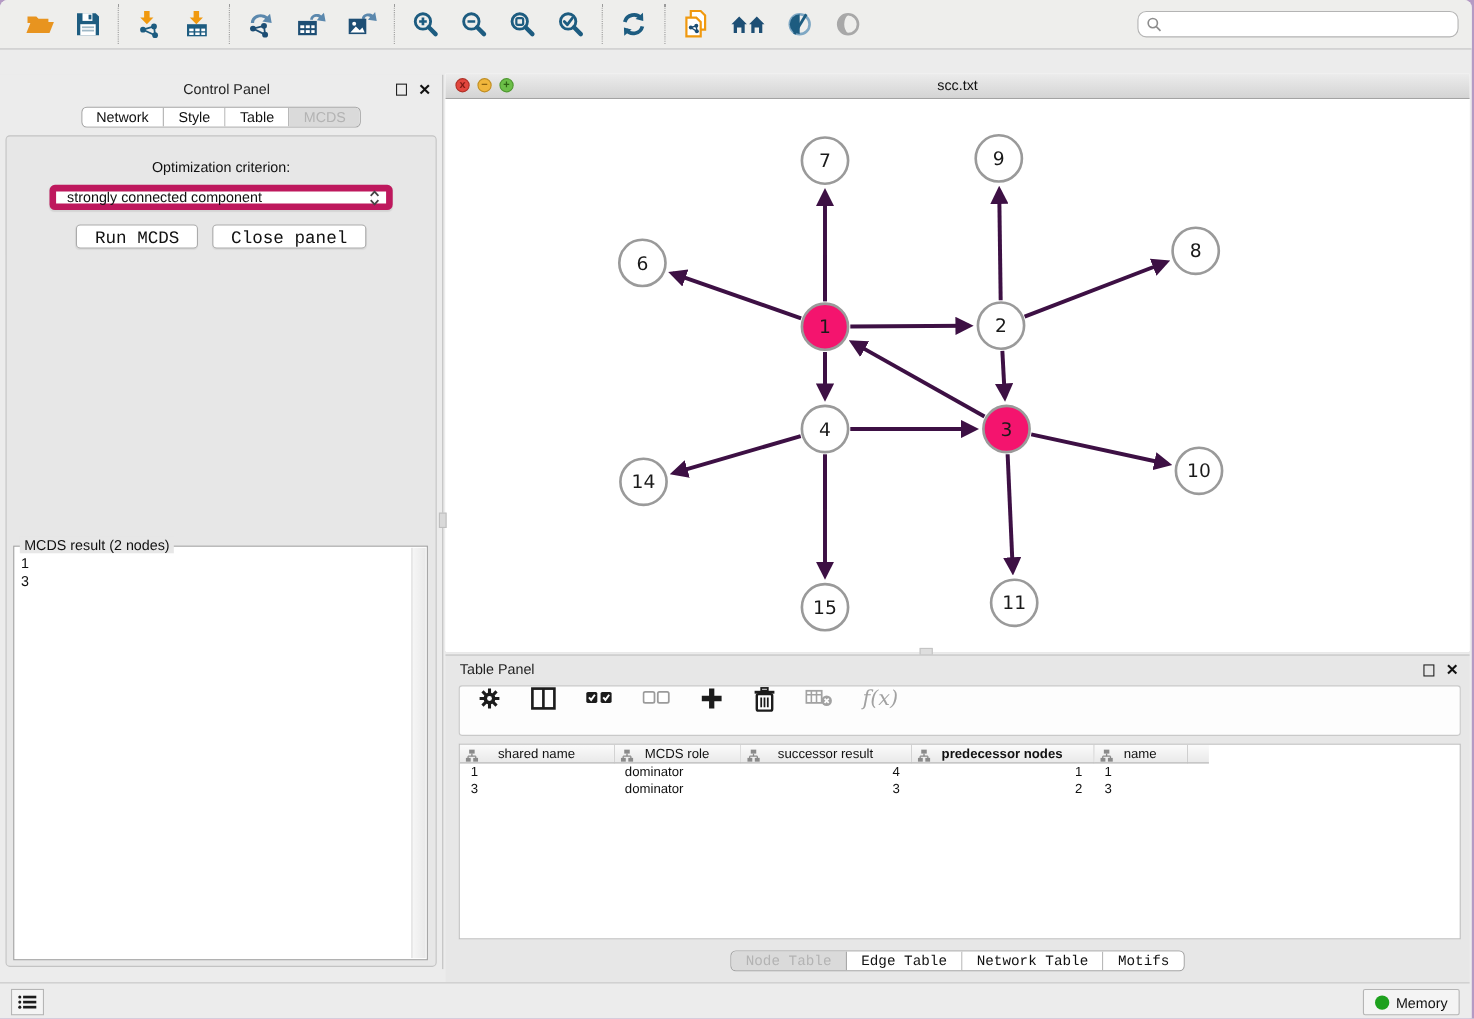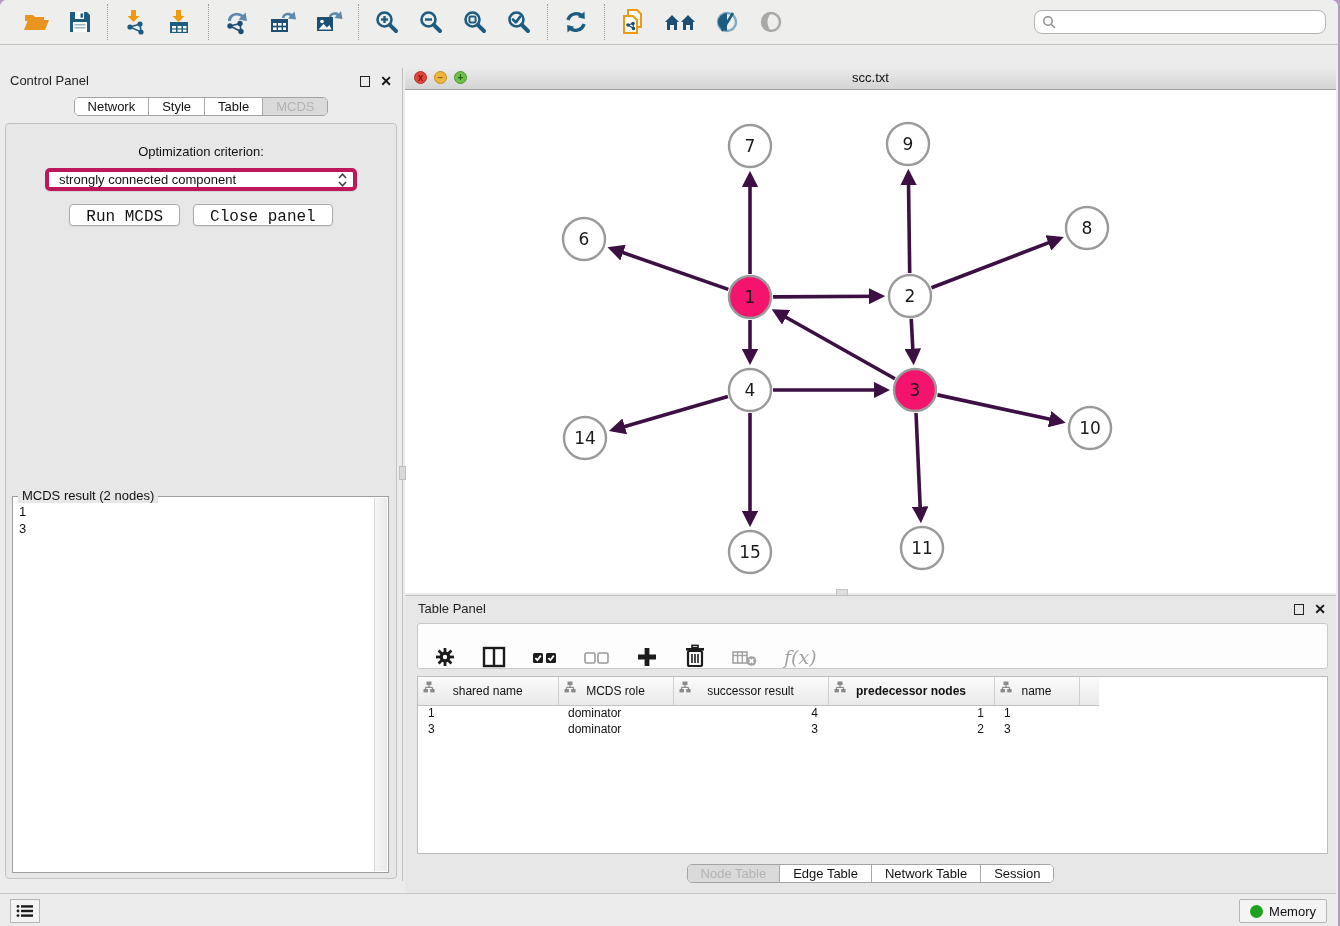--- a/index.html
+++ b/index.html
@@ -32,37 +32,37 @@
   .search-wrap{ margin-left:auto; margin-right:4px; width:292px; height:24px;
     background:#fff; border:1px solid #b4b4b4; border-radius:8px;
     display:flex; align-items:center; padding:0 7px; }
   .search-wrap input{ border:none; outline:none; flex:1; font-size:13px;
     font-family:"Liberation Sans",sans-serif; background:transparent; }
 
   
   .control-panel{ position:absolute; left:0; top:68px; width:403px; height:813px;
     background:#ececec; border-right:1px solid #bdbdbd; }
   .cp-header{ height:26px; position:relative; font-size:13px; color:#1f1f1f;
-    line-height:26px; padding-left:10px; }
+    line-height:26px; padding-left:10px;text-align:center; }
   .panel-icons{ position:absolute; right:10px; top:0; height:26px;
     display:flex; align-items:center; gap:10px; }
   .float-box{ width:10px; height:11px; border:1.6px solid #222; display:inline-block; }
   .close-x{ font-size:14px; font-weight:bold; color:#111; line-height:1; }
   .cp-tabs{ position:absolute; left:0; right:0; top:29px; display:flex; justify-content:center; }
   .seg{ display:flex; border:1px solid #a3a3a3; border-radius:5px; overflow:hidden;
     background:#fff; }
   .seg .tab{ padding:1px 13px; font-size:13px; color:#111; background:#fff;
     border-right:1px solid #a9a9a9; cursor:pointer; line-height:15px; }
   .seg .tab:last-child{ border-right:none; }
   .seg .tab.active{ background:#dadada; color:#b3b3b3; }
   .cp-content{ position:absolute; left:5px; right:5px; top:55px; bottom:2px;
     background:#e7e7e7; border:1px solid #c3c3c3; border-radius:4px; }
   .opt-label{ text-align:center; margin-top:20px; font-size:13px; color:#111; }
   .opt-select{ margin:9px auto 0 auto; width:312px; height:23px; background:#fff;
-    border:4px solid #be185d; border-radius:5px; display:flex; align-items:center;
+    border:6px solid #be185d; border-radius:5px; display:flex; align-items:center;
     padding:0 6px 0 10px; font-size:13px; color:#111; cursor:pointer;
     box-shadow:0 1px 1px rgba(0,0,0,.08); }
   .opt-select .val{ flex:1; }
   .chev{ display:flex; flex-direction:column; align-items:center; line-height:0; }
   .chev svg{ display:block; }
   .btn-row{ display:flex; justify-content:center; gap:13px; margin-top:13px; }
   .pbtn{ background:#fff; border:1px solid #ababab; border-radius:4px;
     font-size:16px; color:#111; padding:3px 16px; height:22px; cursor:pointer;
     font-family:Liberation Mono, monospace; box-shadow:0 1px 1px rgba(0,0,0,.06); }
   .result-group{ position:absolute; left:6px; right:7px; top:372px; bottom:5px;
@@ -97,33 +97,33 @@
   .hsplit-handle{ position:absolute; left:836px; top:589px; width:12px; height:7px;
     background:#dedede; border:1px solid #c4c4c4; }
 
   
   .table-panel{ position:absolute; left:405px; top:595px; right:2px; height:298px;
     background:#e7e7e7; border-top:1px solid #c0c0c0; }
   .tp-header{ height:25px; position:relative; font-size:13px; color:#1f1f1f;
     line-height:25px; padding-left:13px; }
   .tp-toolbar{ position:absolute; left:12px; right:8px; top:27px; height:46px;
     background:#fdfdfd; border:1px solid #c9c9c9; border-radius:3px;
-    display:flex; align-items:flex-end; gap:26px; padding:0 16px; }
+    display:flex; align-items:flex-start; gap:26px; padding:0 16px; }
   .fx{ font-family:"DejaVu Serif", serif; font-style:italic; font-size:19px; color:#a2a2a2; }
   .tp-table{ position:absolute; left:12px; right:8px; top:80px; height:178px;
     background:#fff; border:1px solid #bdbdbd; overflow:hidden; }
   .tp-table table{ border-collapse:collapse; table-layout:fixed; }
   .tp-table th{ background:linear-gradient(#fbfbfb,#e9e9e9);
     border-bottom:1px solid #c2c2c2; border-right:1px solid #cfcfcf;
-    font-size:12px; font-weight:normal; color:#111; height:28px; position:relative;
+    font-size:12px; font-weight:normal; color:#111; height:16px; position:relative;
     padding:0 4px; }
   .tp-table th .hicon{ position:absolute; left:5px; top:4px; }
   .tp-table td{ font-size:12px; color:#111; height:16px; padding:0 10px;
     white-space:nowrap; }
-  .tp-tabs{ position:absolute; left:0; right:0; top:268px; display:flex; justify-content:center; }
+  .tp-tabs{ position:absolute; left:0; right:0; top:268px; display:flex; justify-content:center;font-family:Liberation Mono, monospace; }
 
   
   .statusbar{ position:absolute; left:0; right:2px; bottom:0; height:33px;
     background:#ececec; border-top:1px solid #c6c6c6; }
   .sb-left{ position:absolute; left:10px; top:5px; width:30px; height:24px;
     background:#f4f4f4; border:1px solid #b5b5b5; display:flex;
     align-items:center; justify-content:center; cursor:pointer; }
   .sb-mem{ position:absolute; right:9px; top:5px; height:24px;
     background:#f4f4f4; border:1px solid #b5b5b5; border-radius:2px;
     display:flex; align-items:center; gap:6px; padding:0 10px; font-size:13px;
@@ -559,21 +559,21 @@
               <td></td>
             </tr>
           </tbody>
       </table>
     </div>
     <div class="tp-tabs">
       <div class="seg" id="tp-tabs-seg">
           <div class="tab active">Node Table</div>
           <div class="tab">Edge Table</div>
           <div class="tab">Network Table</div>
-          <div class="tab">Session</div>
+          <div class="tab">Motifs</div>
         </div>
     </div>
   </div>
 
   <div class="statusbar">
     <button class="sb-left">
       <svg width="18" height="14" viewBox="0 0 18 14">
         <circle cx="2" cy="2.4" r="1.4" fill="#1c1c1c"></circle>
         <rect x="5" y="1.2" width="12" height="2.4" fill="#1c1c1c"></rect>
         <circle cx="2" cy="7" r="1.4" fill="#1c1c1c"></circle>

